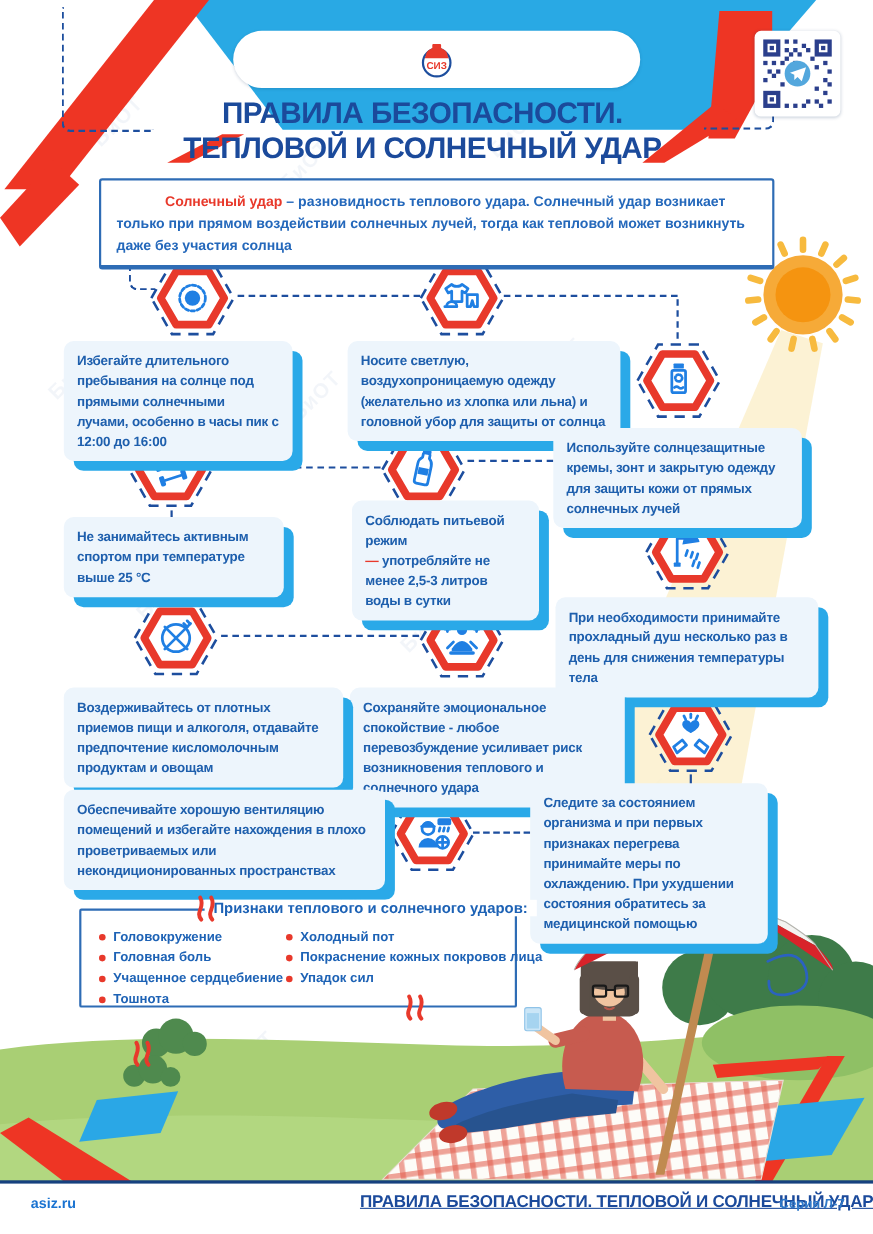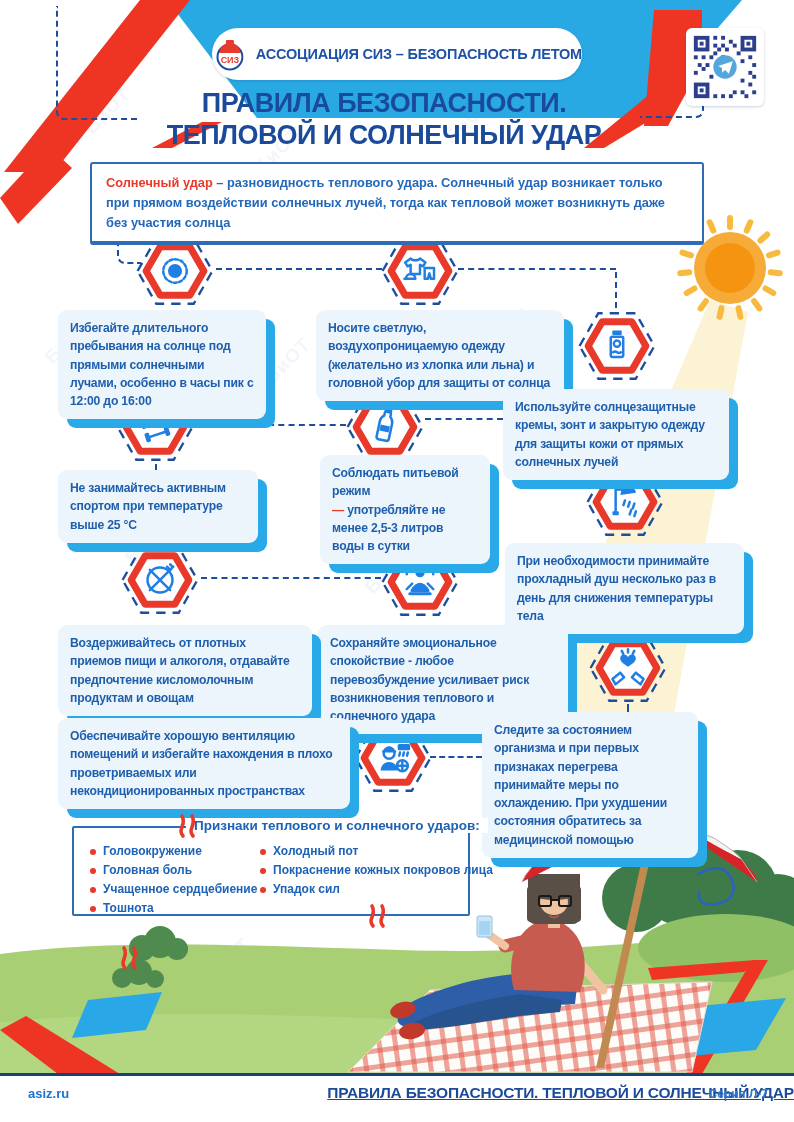--- a/index.html
+++ b/index.html
@@ -16,21 +16,21 @@
       box-shadow:0 1px 3px rgba(0,40,90,.18);}
   .badge-text{font-size:14.5px;font-weight:800;color:#1d52a6;letter-spacing:-0.2px;white-space:nowrap;}
   .title-line{position:absolute;left:0;width:768px;text-align:center;font-weight:900;
       font-size:27px;color:#1b4a9b;letter-spacing:-0.5px;}
   .qr-wrap{position:absolute;left:686px;top:28px;width:78px;height:78px;background:#fff;
       border-radius:6px;padding:3px;box-shadow:0 1px 3px rgba(0,40,90,.2);}
   
   .intro{position:absolute;left:90px;top:162px;width:614px;background:#fff;
       border:2px solid #2e6cb5;border-bottom-width:4px;border-radius:3px;
       padding:9px 14px;font-size:12.8px;line-height:1.55;font-weight:700;color:#2468bb;}
-  .intro .term{color:#e8392b;}
+  .intro .term{color:#e8392b;margin-left:44px;}
   
   .dash-h{position:absolute;border-top:2.5px dashed #1d4e9e;}
   .dash-v{position:absolute;border-left:2.5px dashed #1d4e9e;}
   .dash-lb{position:absolute;border-left:2.5px dashed #1d4e9e;border-bottom:2.5px dashed #1d4e9e;
       border-bottom-left-radius:8px;}
   .dash-rb{position:absolute;border-right:2.5px dashed #1d4e9e;border-bottom:2.5px dashed #1d4e9e;
       border-bottom-right-radius:8px;}
   
   .hex{position:absolute;width:78px;height:78px;}
   .hex svg{width:100%;height:100%;display:block;}
@@ -382,21 +382,20 @@
     <span class="term">Солнечный удар</span><span> – разновидность теплового удара. Солнечный удар возникает только при прямом воздействии солнечных лучей, тогда как тепловой может возникнуть даже без участия солнца</span>
   </div>
 
   <div class="badge-pill">
     <svg width="36" height="36" viewBox="0 0 36 36">
       <circle cx="18" cy="21" r="12.5" fill="#fff" stroke="#1d4e9e" stroke-width="2"></circle>
       <path d="M8,15 a10,8 0 0 1 20,0 l1,2 h-22 z" fill="#e8392b"></path>
       <rect x="14" y="4" width="8" height="5" rx="1" fill="#e8392b"></rect>
       <text x="18" y="27" text-anchor="middle" font-size="9" font-weight="bold" fill="#e8392b" font-family="Liberation Sans, sans-serif">СИЗ</text>
     </svg>
-    <span class="badge-text">АССОЦИАЦИЯ СИЗ – БЕЗОПАСНОСТЬ ЛЕТОМ</span>
   </div>
 
   <div class="qr-wrap">
     <svg width="72" height="72" viewBox="0 0 74 74">
       <rect width="74" height="74" fill="#fff"></rect>
       <g fill="#2b3f8c">
         <rect x="5" y="5" width="16" height="16"></rect>
           <rect x="53" y="5" width="16" height="16"></rect>
           <rect x="5" y="53" width="16" height="16"></rect>
         <rect x="25" y="5" width="4" height="4"></rect>

